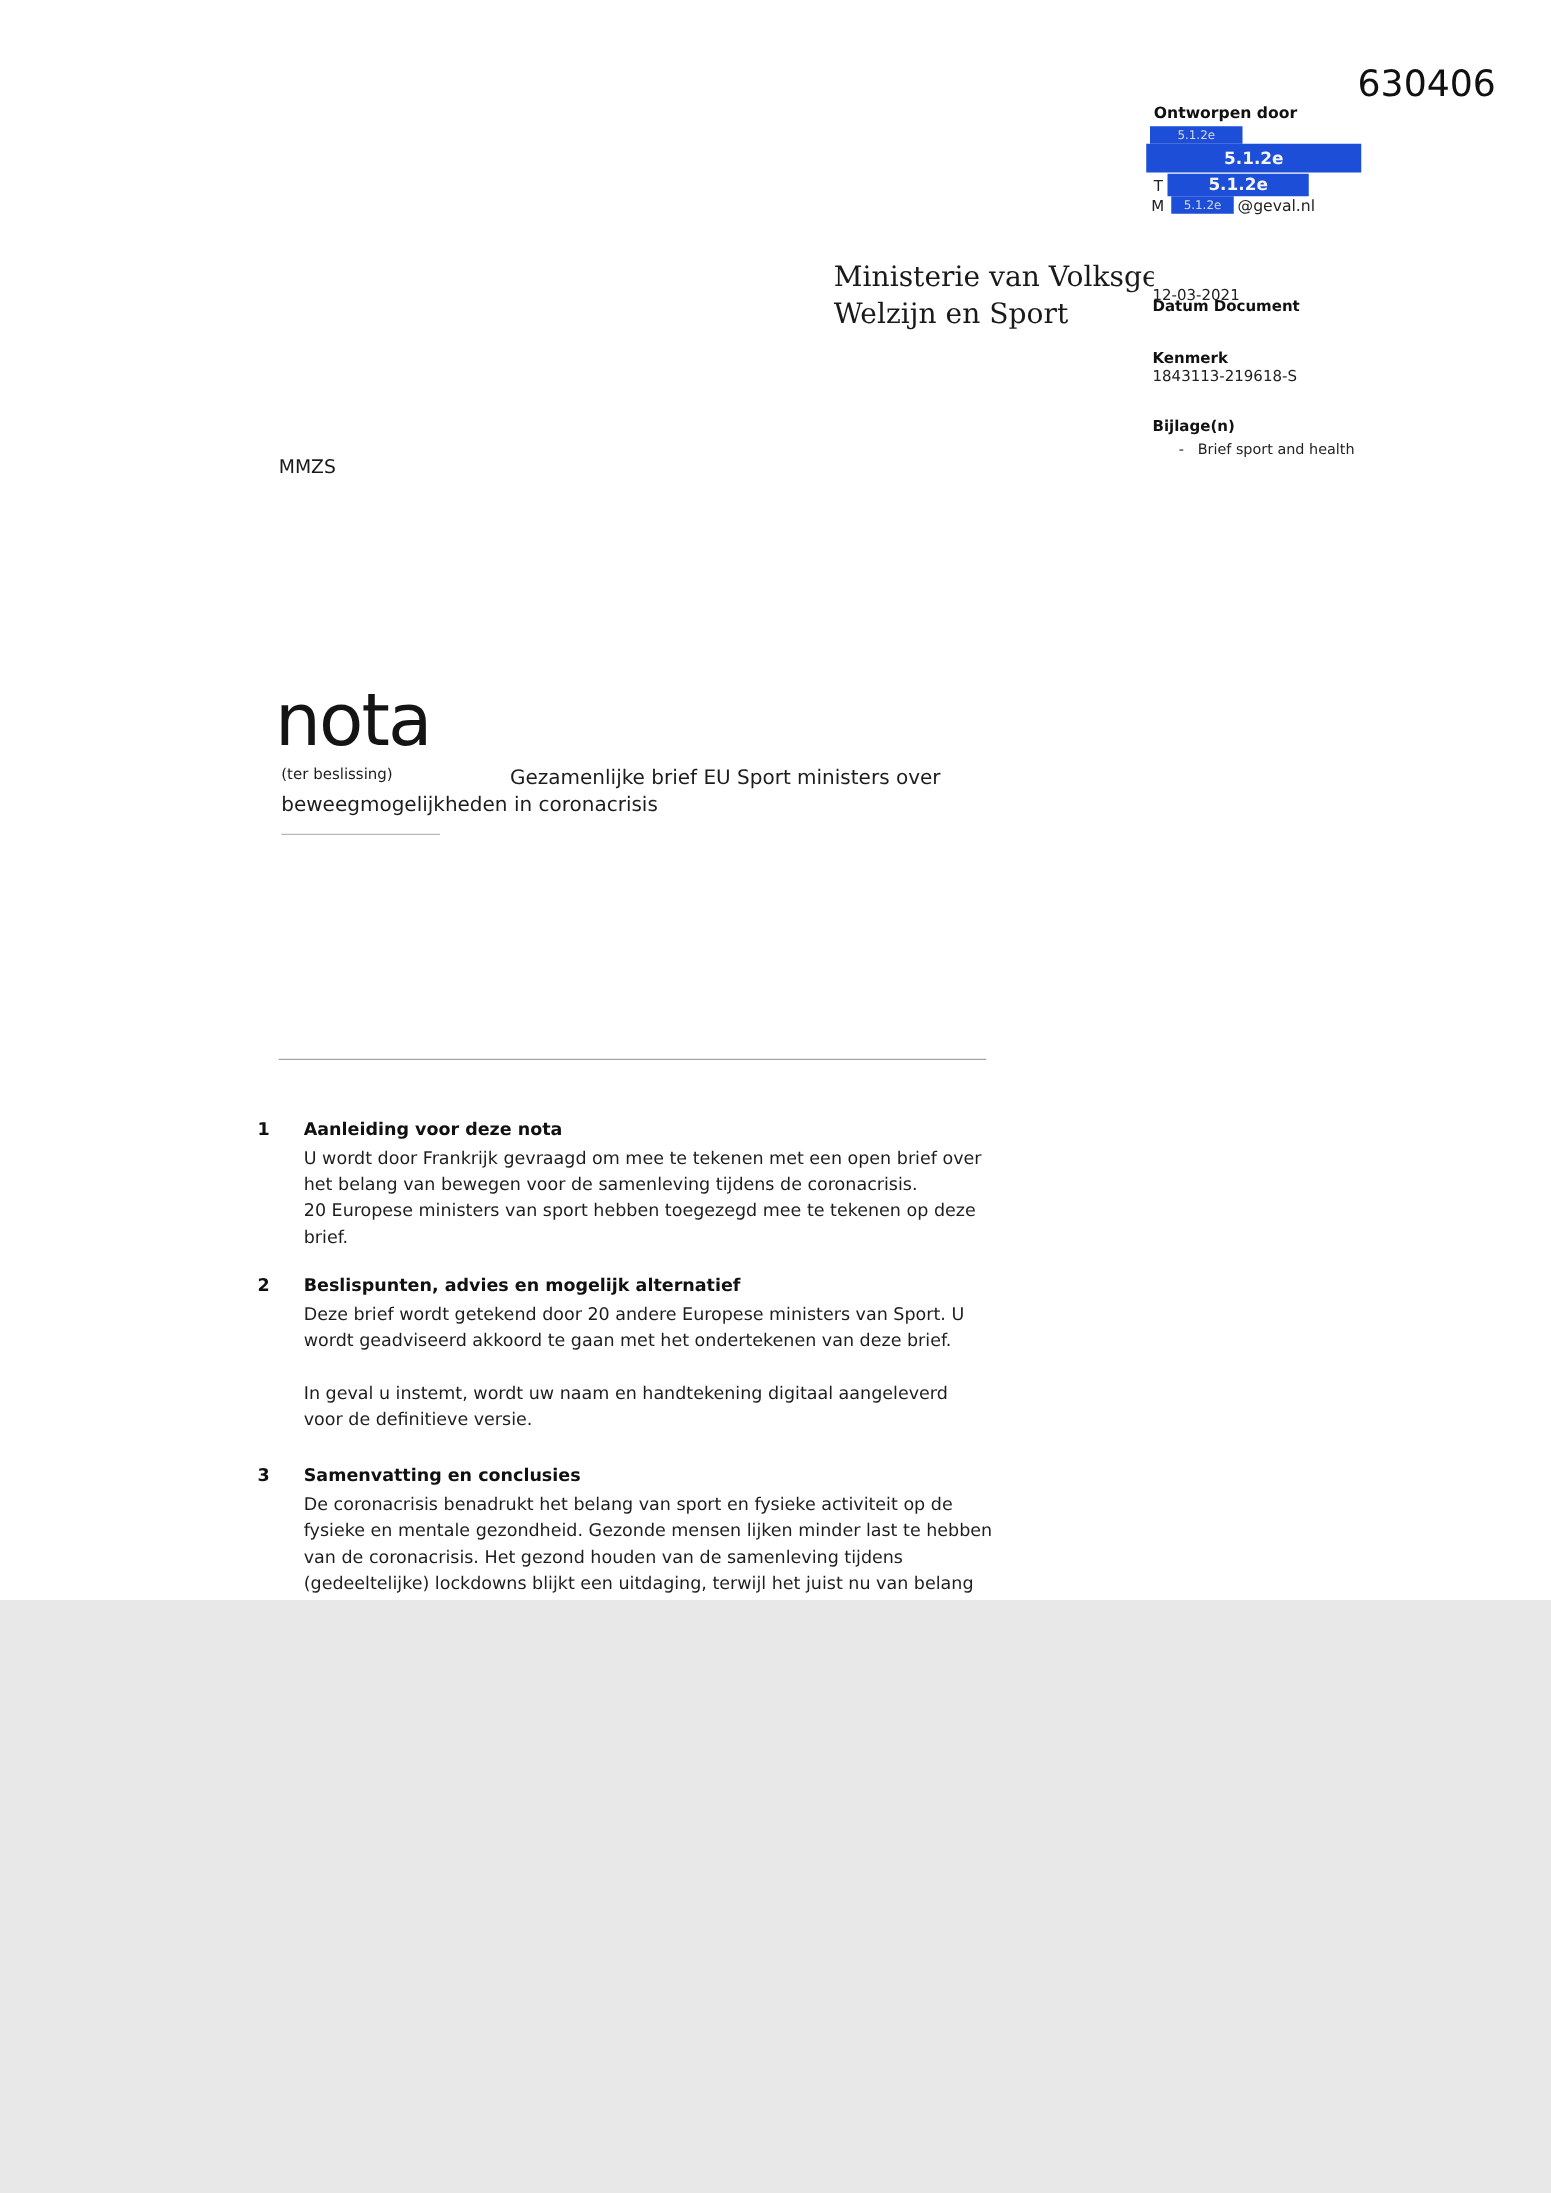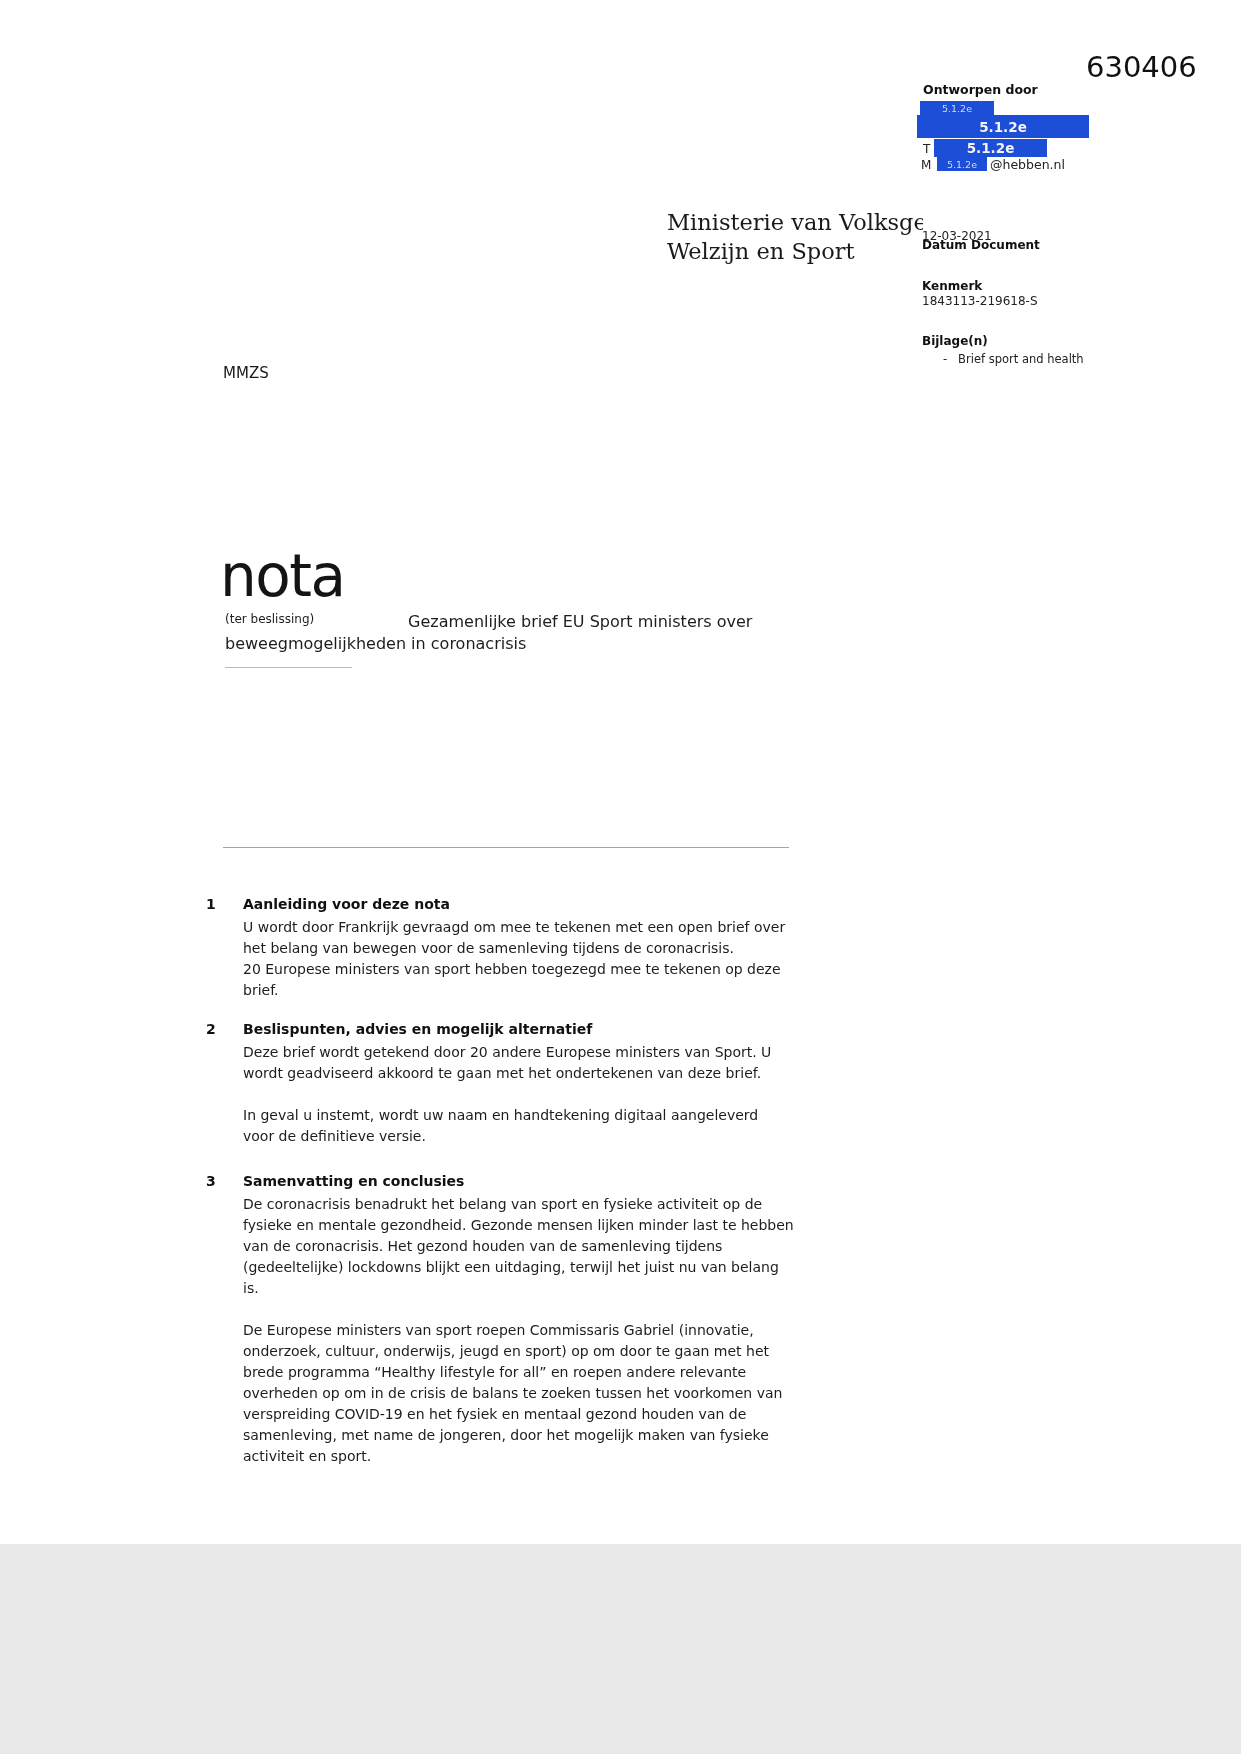--- a/index.html
+++ b/index.html
@@ -1,17 +1,17 @@
 <!DOCTYPE html>
 <html><head>
 <meta charset="utf-8">
 <style>
   html,body{margin:0;padding:0;background:#e8e8e8;}
   .page{
-    position:relative;width:1241px;height:1544px;background:#ffffff;
+    position:relative;width:1241px;height:1280px;background:#ffffff;
     font-family:"DejaVu Sans",sans-serif;color:#1d1d1d;overflow:hidden;
   }
   
   .doc-number{position:absolute;left:1086px;top:50px;font-size:29px;color:#111;}
   
   .ontworpen{position:absolute;left:923px;top:82px;font-size:12.5px;font-weight:bold;color:#111;}
   .redaction{position:absolute;background:#1d4ed8;color:#ededed;display:flex;align-items:center;justify-content:center;}
   .red-r1{left:920px;top:101px;width:74px;height:14px;font-size:9.5px;color:#d9d9d9;}
   .red-r2{left:917px;top:115px;width:172px;height:23px;font-size:13.5px;font-weight:bold;color:#f4f4f4;}
   .red-r3{left:934px;top:139px;width:113px;height:18px;font-size:13.5px;font-weight:bold;color:#f4f4f4;}
@@ -75,21 +75,21 @@
     <span>5.1.2e</span>
   </div>
   <span class="tm-label t-label">T</span>
   <div class="redaction red-r3">
     <span>5.1.2e</span>
   </div>
   <span class="tm-label m-label">M</span>
   <div class="redaction red-r4">
     <span>5.1.2e</span>
   </div>
-  <span class="email-domain">@hebben.nl</span>
+  <span class="email-domain">@geval.nl</span>
 
   <div class="ministry">
     <div>Ministerie van Volksgezondheid</div>
     <div>Welzijn en Sport</div>
   </div>
 
   <div class="meta meta-label m-datum-l">Datum Document</div>
   <div class="meta m-datum-v">12-03-2021</div>
   <div class="meta meta-label m-kenmerk-l">Kenmerk</div>
   <div class="meta m-kenmerk-v">1843113-219618-S</div>

